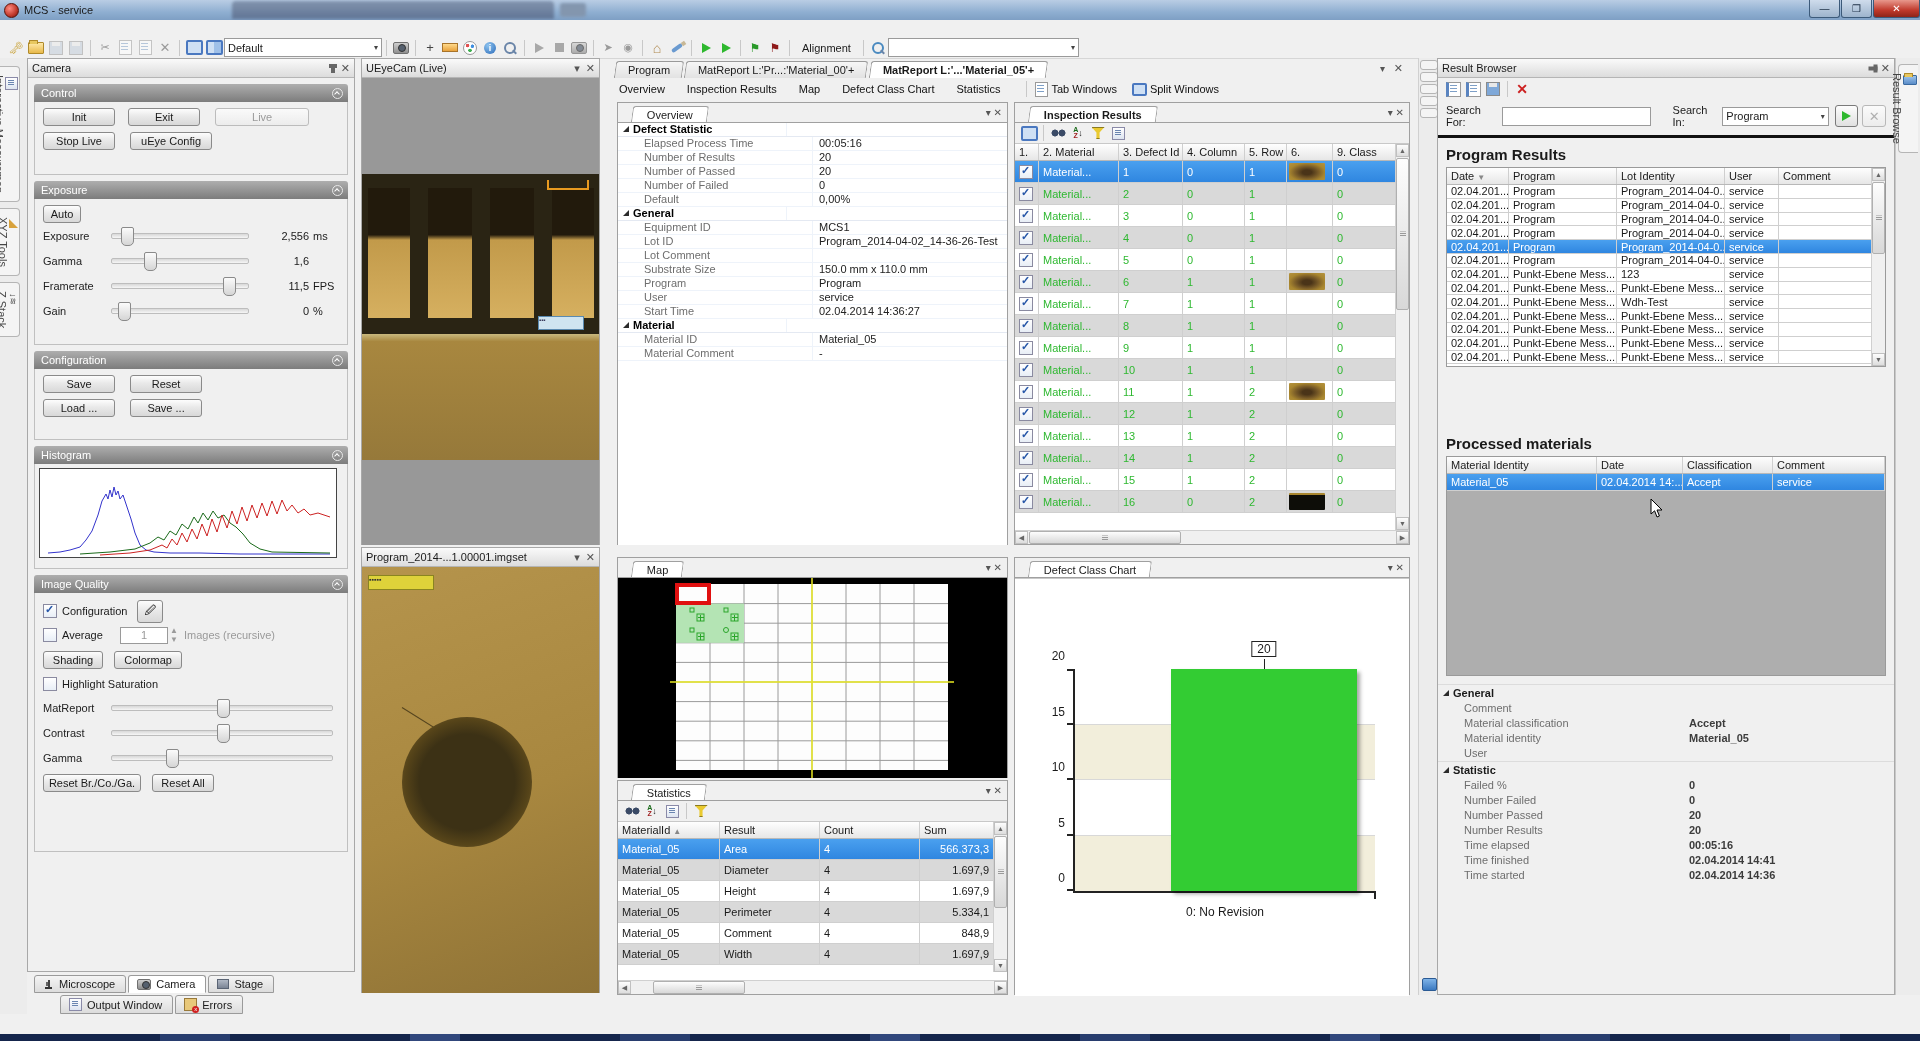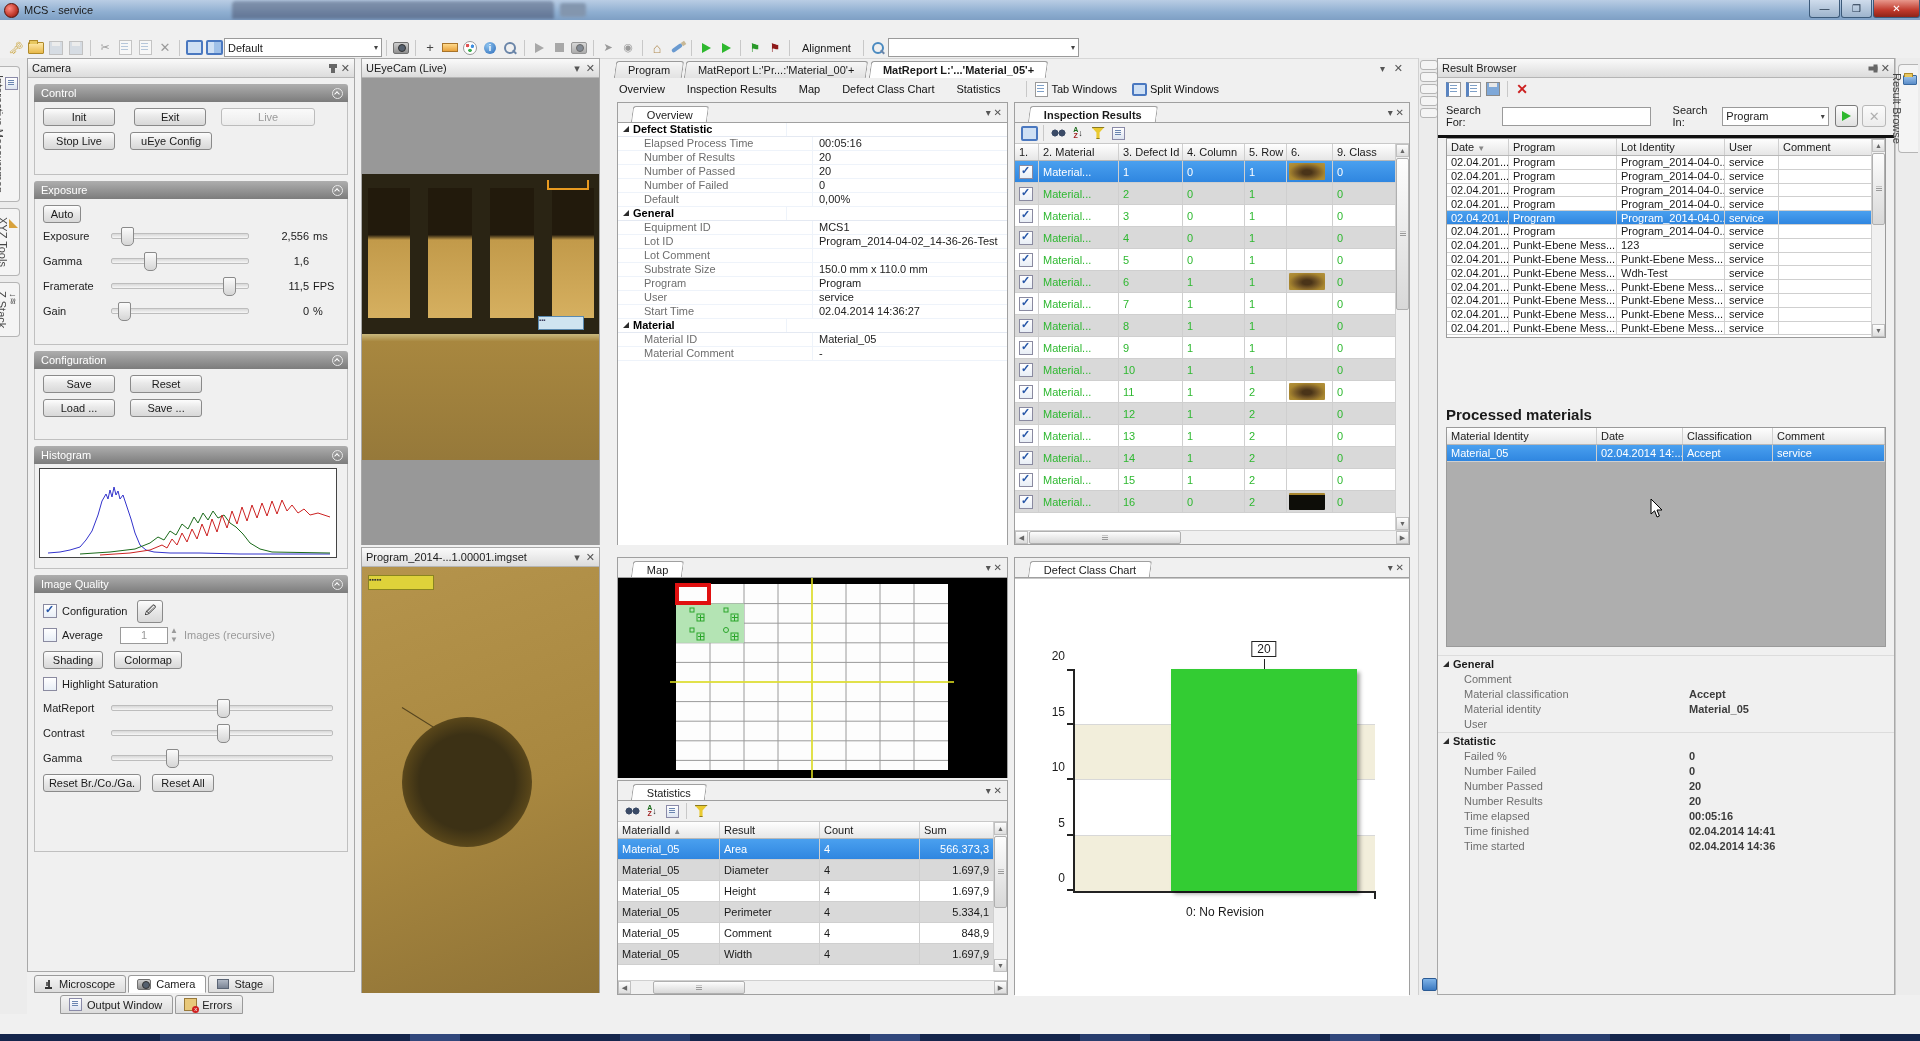--- a/index.html
+++ b/index.html
@@ -323,21 +323,21 @@
       <span class="pin"></span>
       <span class="hx">✕</span>
     </div>
 
     <div class="grouphead">
       <span>Control</span><span class="chev"></span>
     </div>
     <div class="groupbody" style="height:60px">
       <div>
         <span class="btn" style="width:70px">Init</span>
-        <span class="btn" style="width:70px;margin-left:16px">Exit</span>
+        <span class="btn" style="width:70px;margin-left:10px">Exit</span>
         <span class="btn dis" style="width:92px;margin-left:12px">Live</span>
       </div>
       <div style="margin-top:6px">
         <span class="btn" style="width:70px">Stop Live</span>
         <span class="btn" style="width:80px;margin-left:12px">uEye Config</span>
       </div>
     </div>
 
     <div class="grouphead">
       <span>Exposure</span><span class="chev"></span>
@@ -1047,20 +1047,21 @@
       <span class="combo" style="width:118px;margin-left:8px">
         <span>Program</span>
           <span class="ca">▾</span>
       </span>
       <span class="greenbtn" style="margin-left:6px">
           <span class="shape-play"></span>
         </span>
       <span class="greybtn" style="margin-left:4px">✕</span>
     </div>
     <div class="rb-thick"></div>
+    <div class="rbheading">Program Results</div>
     <div style="position:relative;margin:0 8px;border:1px solid #9a9a9a;background:#fff;height:198px;overflow:hidden">
       <div class="tblhead">
         <span class="th" style="width:62px"><span>Date</span> <span style="color:#888;font-size:8px">▼</span></span>
         <span class="th" style="width:108px">Program</span>
         <span class="th" style="width:108px">Lot Identity</span>
         <span class="th" style="width:54px">User</span>
         <span class="th" style="flex:1">Comment</span>
       </div>
       <div style="margin-right:13px">
 

